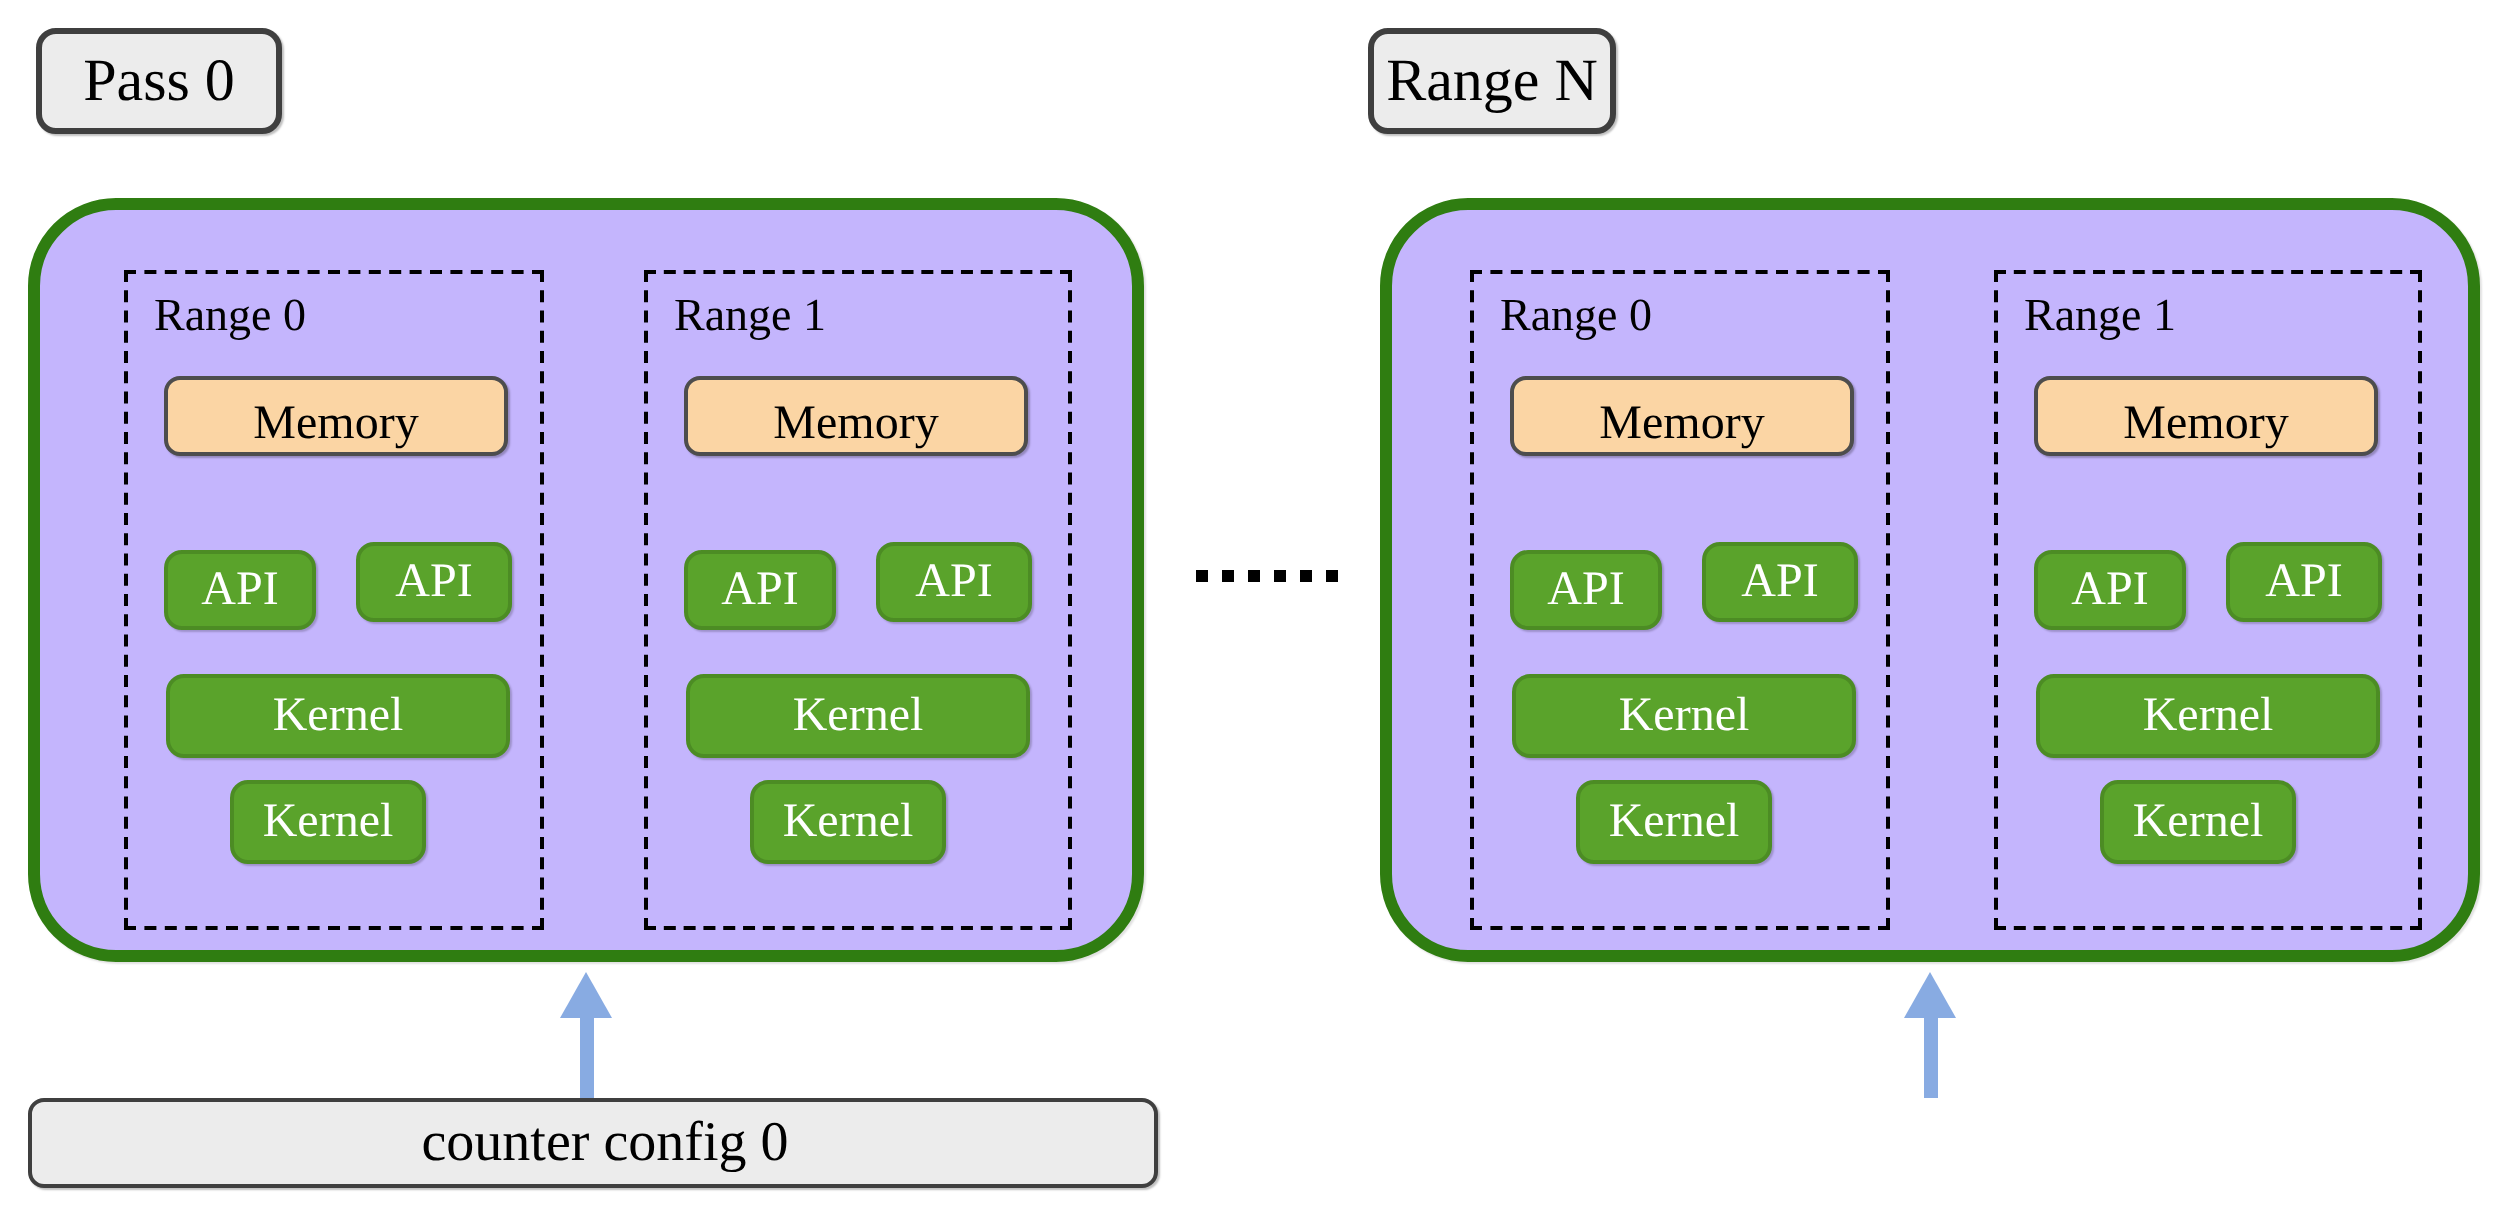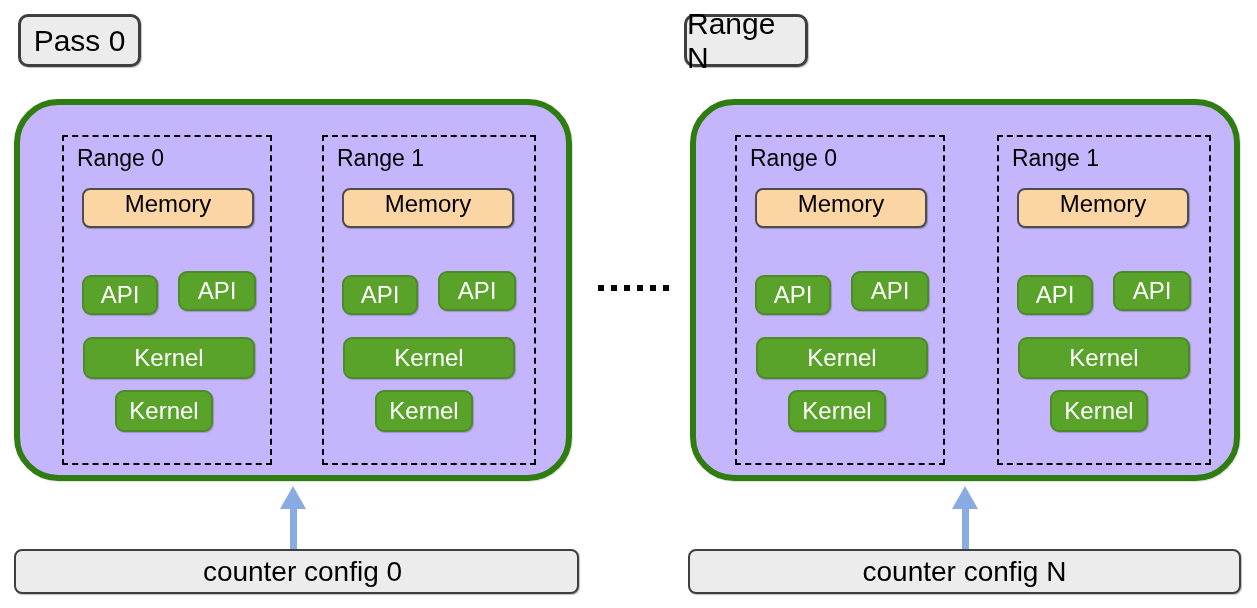--- a/index.html
+++ b/index.html
@@ -1,33 +1,33 @@
 <!DOCTYPE html>
 <html style="--container-border: #2f7d11; --green-fill: #5aa32b; --green-border: #4c8c24; --memory-fill: #fbd5a4; --memory-border: #4d4d4d; --label-fill: #ececec; --label-border: #3f3f3f; --arrow-blue: #88abe2;"><head>
 <meta charset="utf-8">
 <style>
   html,body{margin:0;padding:0;background:#ffffff;}
   .canvas{
     position:relative;width:1257px;height:608px;background:#ffffff;overflow:hidden;
-    font-family:Liberation Sans, sans-serif;color:#000;
+    font-family:Liberation Serif, serif;color:#000;
   }
   .pass-label{
     position:absolute;background:var(--label-fill);border:3px solid var(--label-border);
     border-radius:10px;display:flex;align-items:center;justify-content:center;
     font-size:30px;box-shadow:1px 1px 1px rgba(0,0,0,.25);
   }
   .pass-container{
     position:absolute;background:#c4b5fd;border:6px solid var(--container-border);
     border-radius:44px;box-shadow:1px 1px 1px rgba(0,0,0,.12);
   }
   .range-box{position:absolute;border:2px dashed #000;}
   .range-label{position:absolute;left:13px;top:8px;font-size:23px;white-space:nowrap;}
   .memory-box{
     position:absolute;background:var(--memory-fill);border:2px solid var(--memory-border);
-    border-radius:8px;display:flex;align-items:flex-start;justify-content:center;
+    border-radius:8px;display:flex;align-items:flex-end;justify-content:center;
     font-size:24px;box-shadow:1px 1px 1px rgba(0,0,0,.25);
   }
   .green-box{
     position:absolute;background:var(--green-fill);border:2px solid var(--green-border);
     border-radius:9px;color:#fff;display:flex;align-items:center;justify-content:center;
     font-size:24px;box-shadow:1px 1px 1px rgba(0,0,0,.2);
   }
   .config-box{
     position:absolute;background:var(--label-fill);border:2.5px solid var(--label-border);
     border-radius:8px;display:flex;align-items:center;justify-content:center;
@@ -156,17 +156,14 @@
 
   <div class="up-arrow" style="left:952px;top:486px;height:63px;">
     <div class="head"></div>
     <div class="shaft"></div>
   </div>
 
   <div class="config-box" style="left:14px;top:549px;width:549px;height:41px;padding-left:12px;">
     <span>counter config 0</span>
   </div>
 
-  <div class="config-box" style="left:688px;top:549px;width:549px;height:41px;">
-    <span>counter config N</span>
-  </div>
 
 </div>
 
 </body></html>

